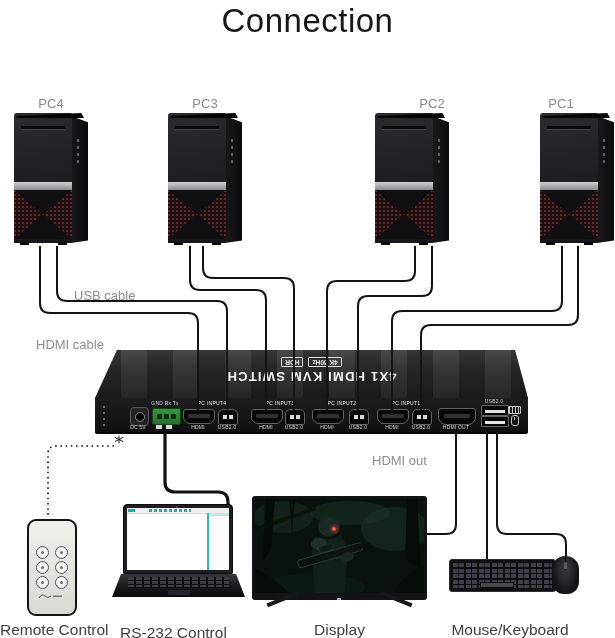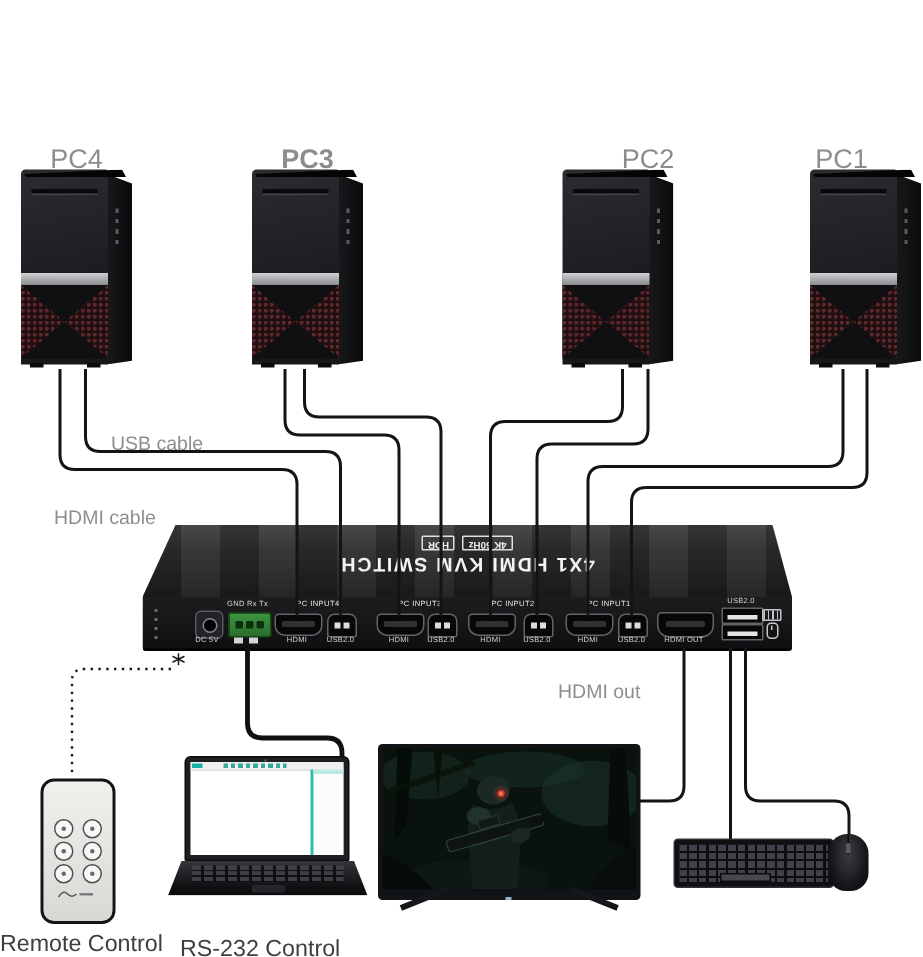--- a/index.html
+++ b/index.html
@@ -2,21 +2,21 @@
 <html><head>
 <meta charset="utf-8">
 <style>
   html,body{margin:0;padding:0;background:#fff;}
   .stage{position:relative;width:615px;height:638px;background:#ffffff;
          font-family:"Liberation Sans",sans-serif;overflow:hidden;}
 
   
   .page-title{position:absolute;left:0;right:0;top:2px;text-align:center;
               font-size:33px;color:#161616;letter-spacing:.5px;z-index:2;}
-  .pc-lbl{position:absolute;top:96px;font-size:18px;color:#8c8c8c;text-align:center;z-index:2;}
+  .pc-lbl{position:absolute;top:96px;font-size:13px;color:#8c8c8c;text-align:center;z-index:2;}
   .cable-lbl{position:absolute;font-size:13px;color:#8e8e8e;z-index:2;white-space:nowrap;}
   .dev-lbl{position:absolute;font-size:15.5px;color:#3f3f3f;text-align:center;z-index:2;white-space:nowrap;}
 
   
   .tower{position:absolute;width:74px;height:132px;z-index:3;}
   .t-side{position:absolute;right:0;top:3px;width:17px;height:127px;
           background:linear-gradient(90deg,#19191c,#0b0b0d);
           clip-path:polygon(0 0,100% 5%,100% 98%,0 100%);}
   .t-front{position:absolute;left:0;top:0;width:58px;height:130px;border-radius:3px 2px 0 0;
            background:linear-gradient(170deg,#2c2c30,#1d1d21 55%,#17171a);}
@@ -143,23 +143,24 @@
          background:radial-gradient(ellipse at 50% 35%,#3b3b42,#111114 72%);
          border-radius:13px 13px 12px 12px;}
   .mouse::before{content:"";position:absolute;left:13px;top:0;width:1px;height:14px;background:#08080a;}
   .mouse-wheel{position:absolute;left:12px;top:6px;width:3px;height:7px;background:#5a5a62;border-radius:2px;}
 </style>
 </head>
 <body>
 
 <div class="stage">
 
+  <div class="page-title">Connection</div>
 
   <div class="pc-lbl" style="left:14px;width:74px;">PC4</div>
-  <div class="pc-lbl" style="left:168px;width:74px;font-weight:bold;">PC3</div>
+  <div class="pc-lbl" style="left:168px;width:74px;">PC3</div>
   <div class="pc-lbl" style="left:395px;width:74px;">PC2</div>
   <div class="pc-lbl" style="left:524px;width:74px;">PC1</div>
 
   <div class="tower" style="left:14px;top:113px;">
     <div class="t-side"></div>
     <div class="t-front"></div>
     <div class="t-topline"></div>
     <div class="t-slot"></div>
     <div class="t-ports"></div>
     <div class="t-band"></div>
@@ -352,14 +353,16 @@
   <div class="kb">
     <div class="kb-keys"></div>
     <div class="kb-space"></div>
   </div>
   <div class="mouse">
     <div class="mouse-wheel"></div>
   </div>
 
   <div class="dev-lbl" style="left:0;width:100px;top:621px;">Remote Control</div>
   <div class="dev-lbl" style="left:120px;width:104px;top:624px;">RS-232 Control</div>
+  <div class="dev-lbl" style="left:252px;width:175px;top:621px;">Display</div>
+  <div class="dev-lbl" style="left:440px;width:140px;top:621px;">Mouse/Keyboard</div>
 
 </div>
 
 </body></html>

